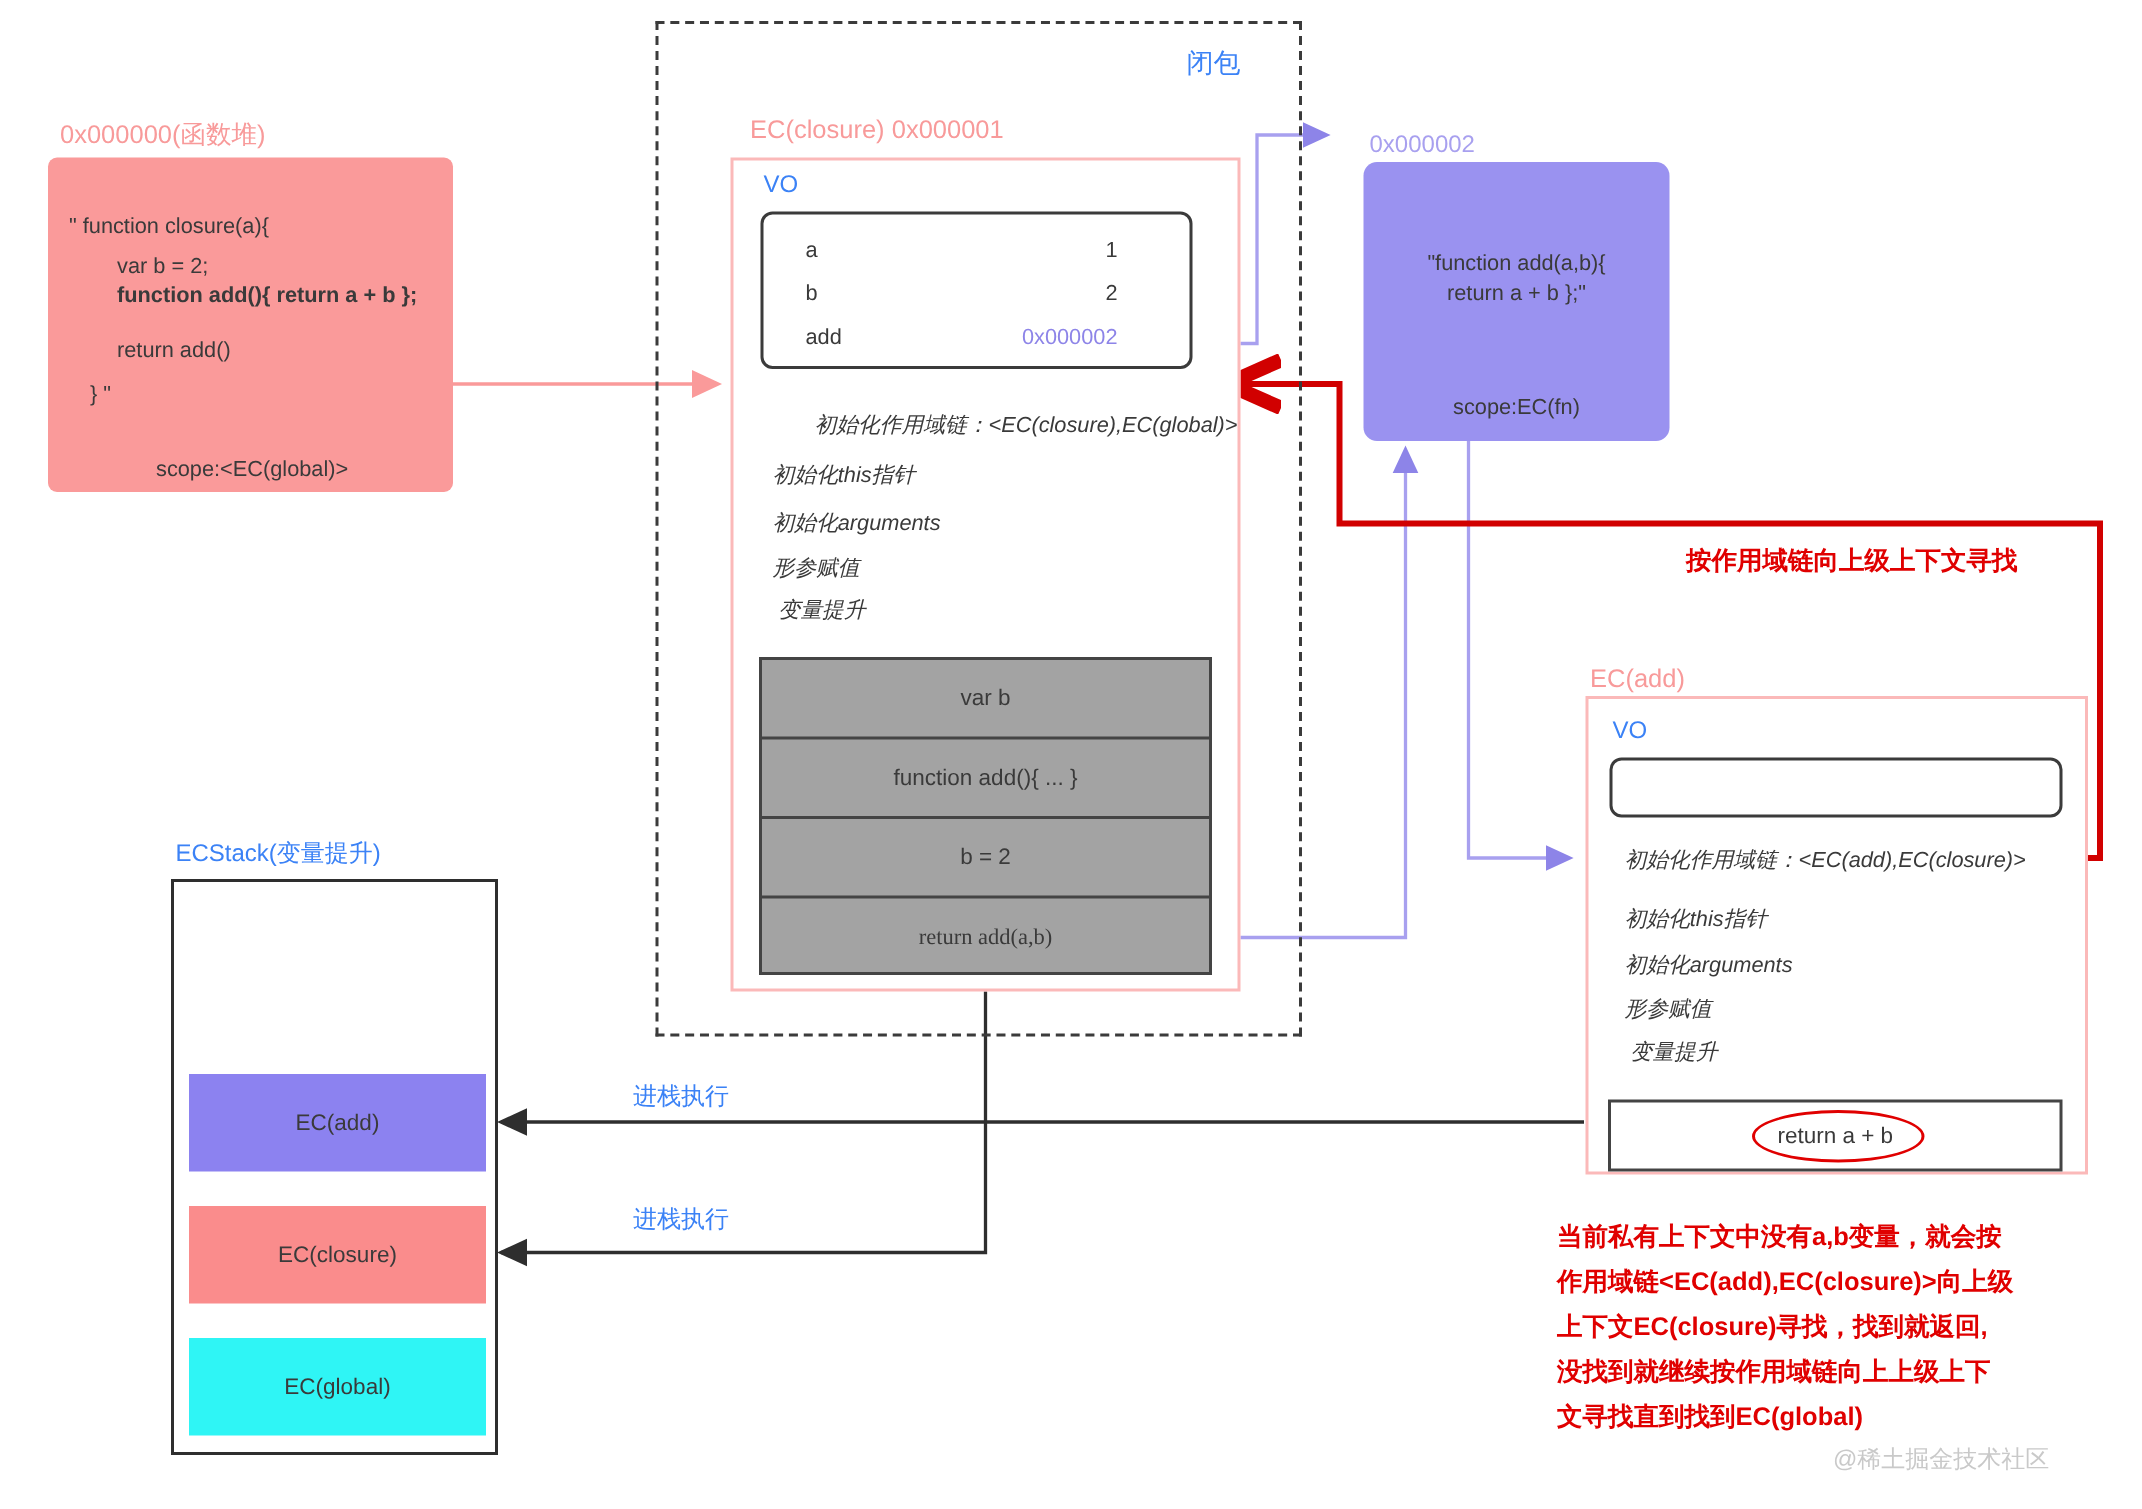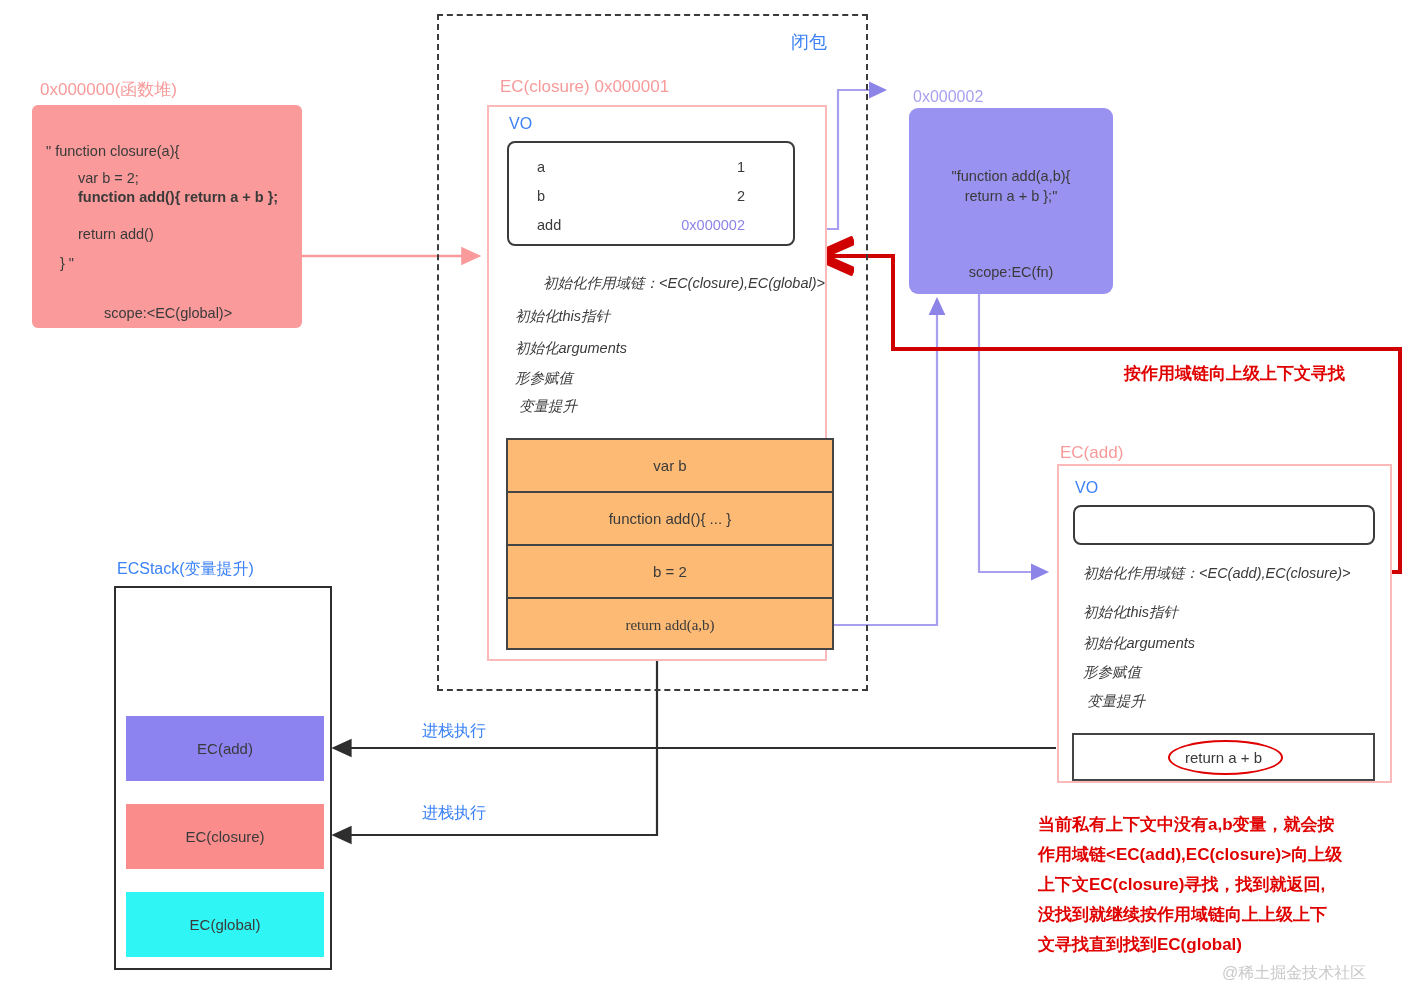--- a/index.html
+++ b/index.html
@@ -99,24 +99,24 @@
     color: #3a3a3a;
     white-space: nowrap;
   }
   .vo-key { left: 28px; }
   .vo-val { right: 48px; }
   .vo-val.addr { color: #8d84e8; }
 
   
   #stmt-closure {
     left: 506px; top: 438px;
-    width: 328px; height: 212px;
+    width: 302px; height: 212px;
     border: 2px solid #444444;
     box-sizing: border-box;
-    background: #fdba74;
+    background: #a3a3a3;
     text-align: right;
   }
   #stmt-closure .srow {
     height: 53px;
     box-sizing: border-box;
     border-bottom: 2px solid #444444;
     display: flex;
     align-items: center;
     justify-content: center;
     font-size: 15px;

